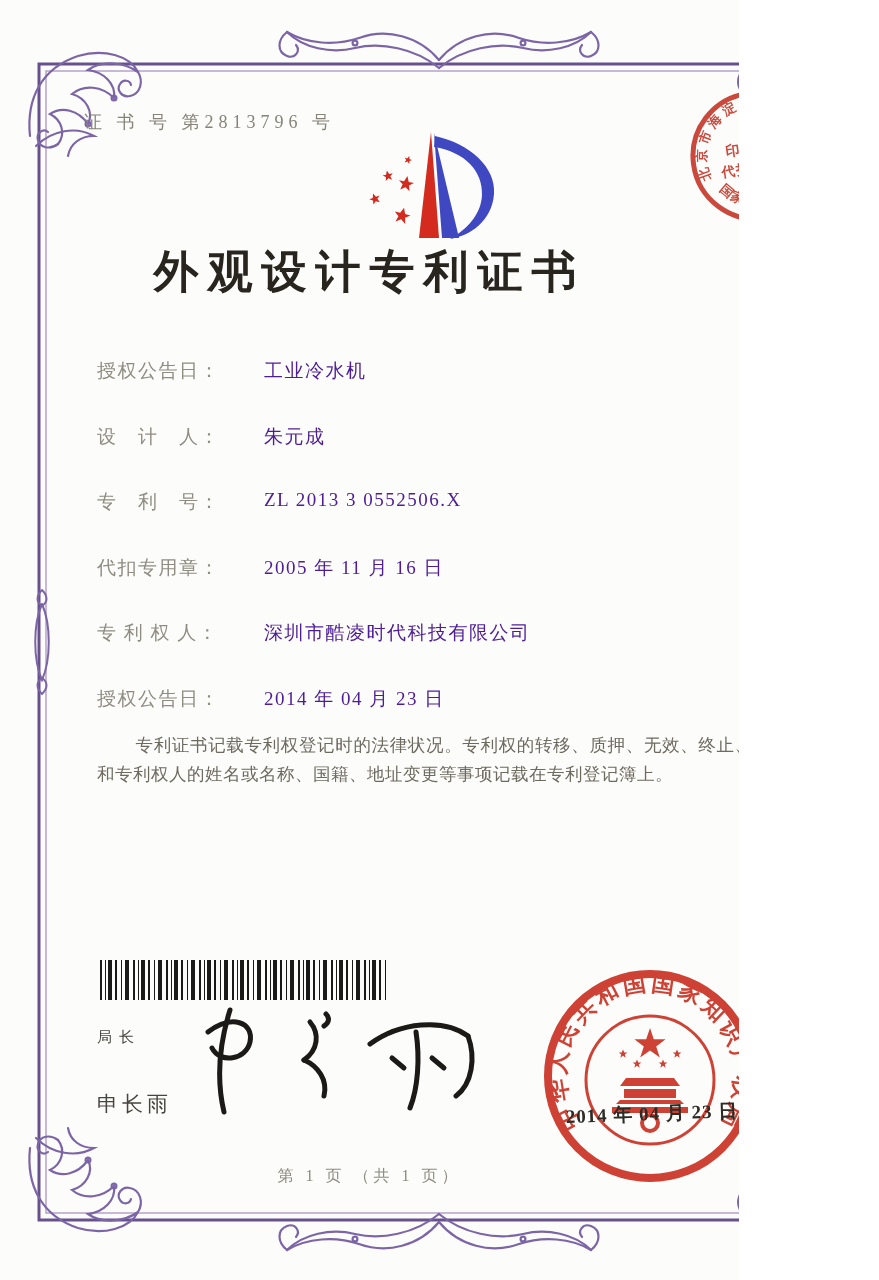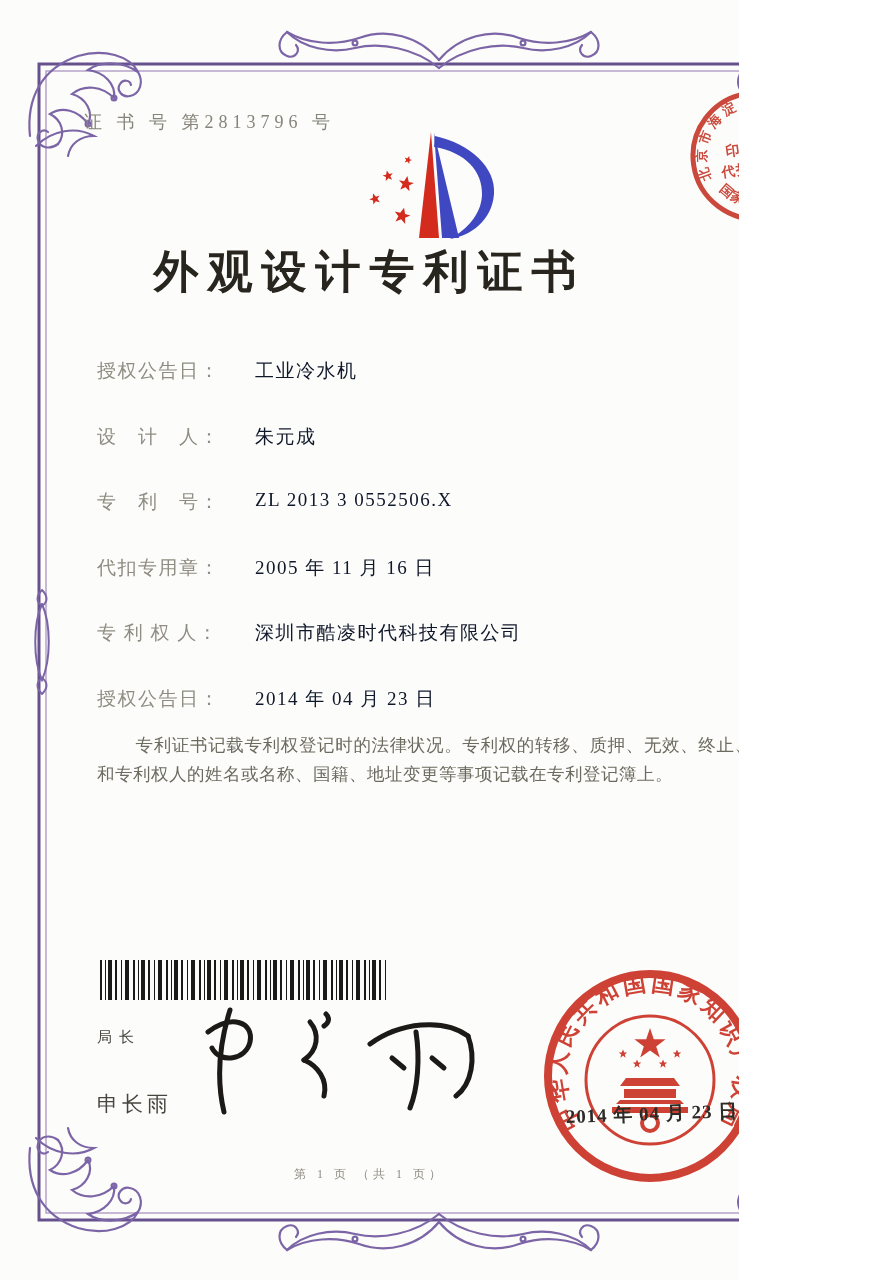--- a/index.html
+++ b/index.html
@@ -15,21 +15,21 @@
   .tax-stamp{position:absolute;left:676px;top:76px;width:160px;height:160px;
     transform:rotate(-8deg);opacity:.92;}
   .logo{position:absolute;left:355px;top:124px;width:150px;height:124px;}
   .title{
     position:absolute;left:0;top:242px;width:100%;text-align:center;
     font-size:45px;font-weight:bold;letter-spacing:9px;color:#28251f;margin:0;
   }
   .fields{position:absolute;left:97px;top:358px;width:700px;}
   .field-row{height:65.5px;display:flex;align-items:flex-start;font-size:19px;}
   .field-label{color:#8f8d82;letter-spacing:1.5px;min-width:158px;white-space:nowrap;}
-  .field-value{color:#0f172a;letter-spacing:1.5px;}
+  .field-value{color:#4c1d95;letter-spacing:1.5px;margin-left:9px;}
   .body-text{position:absolute;left:97px;top:731px;width:692px;}
   .body-text p{
     margin:0;text-indent:2.2em;font-size:17.5px;line-height:29px;
     color:#6d6b60;text-align:justify;letter-spacing:.5px;
   }
   .barcode{
     position:absolute;left:100px;top:960px;width:287px;height:40px;
     background:
      repeating-linear-gradient(90deg,
       #1a1a18 0 2px, transparent 2px 5px,
@@ -43,21 +43,21 @@
   .sig-name{position:absolute;left:97px;top:1068px;font-size:21px;color:#47453f;letter-spacing:4px;margin-top:22px;}
   .signature-svg{position:absolute;left:192px;top:996px;width:305px;height:130px;}
   .seal{position:absolute;left:536px;top:962px;width:228px;height:228px;opacity:.95;}
   .seal-date{
     position:absolute;left:540px;top:1101px;width:224px;text-align:center;
     font-size:19px;font-weight:600;color:#2d2b26;letter-spacing:1px;
     transform:rotate(-2deg);
   }
   .footer{
     position:absolute;left:0;top:1166px;width:100%;text-align:center;
-    font-size:12px;color:#8e8c81;letter-spacing:4px;
+    font-size:16px;color:#8e8c81;letter-spacing:4px;
   }
 </style>
 </head>
 <body>
 
 <div class="page">
 
   <svg class="border-svg" viewBox="0 0 879 1280">
     <defs>
       <g id="cnr" fill="none" stroke="#7c65a6" stroke-width="2.2" stroke-linecap="round">

